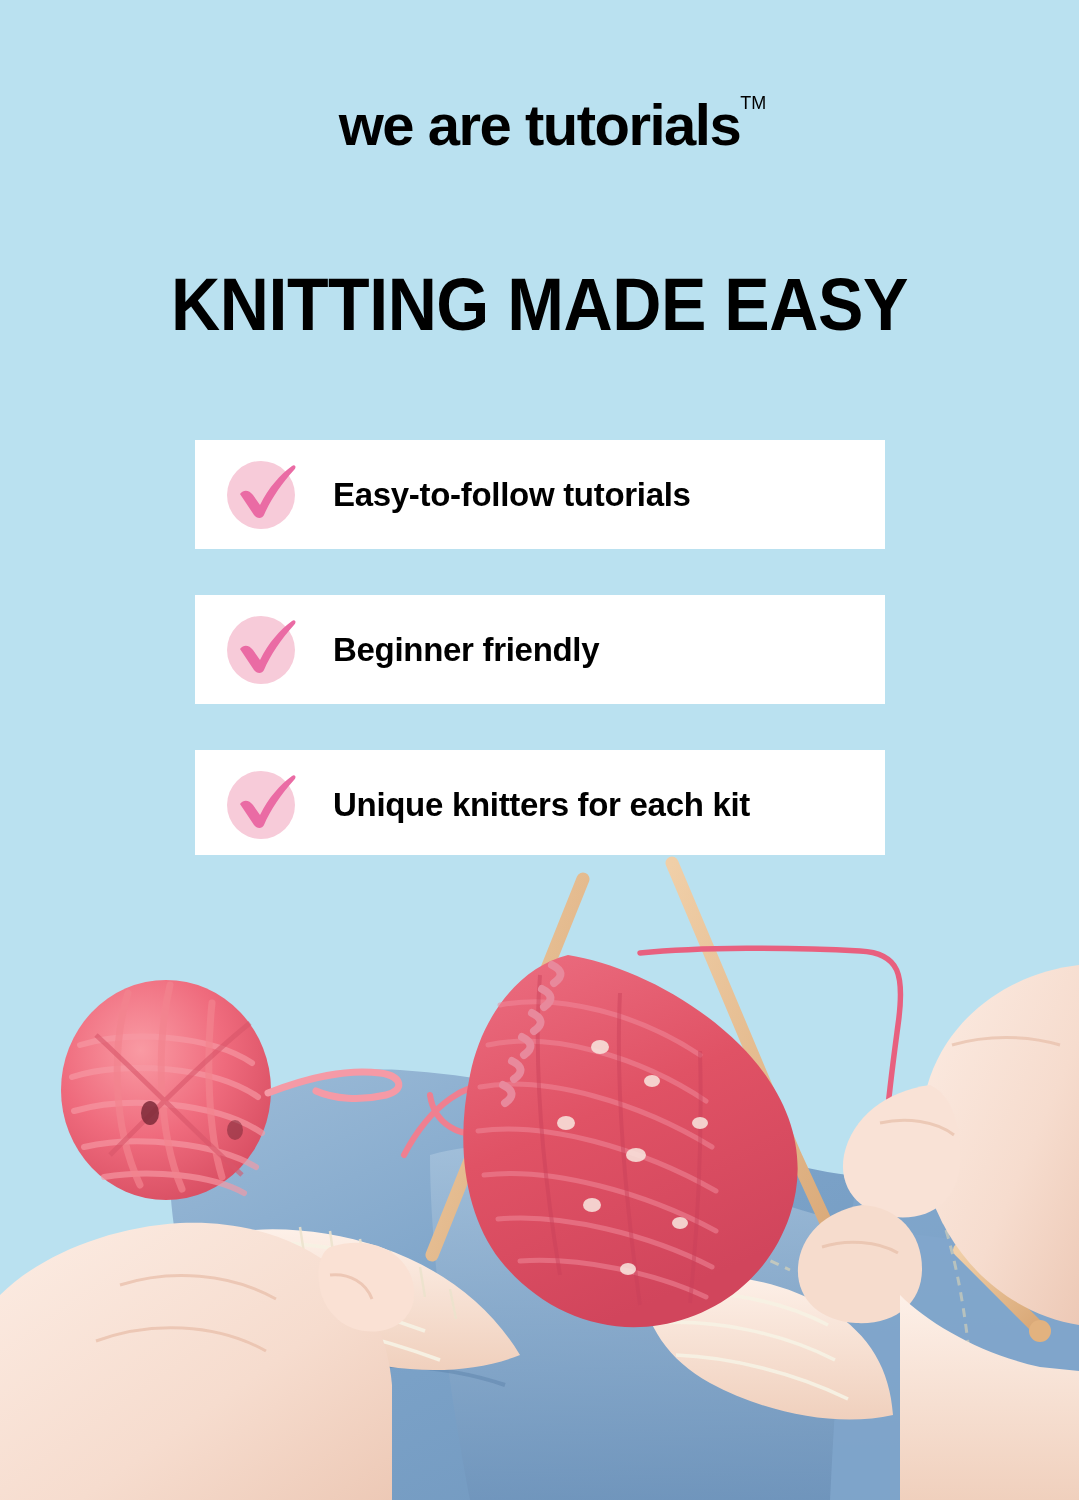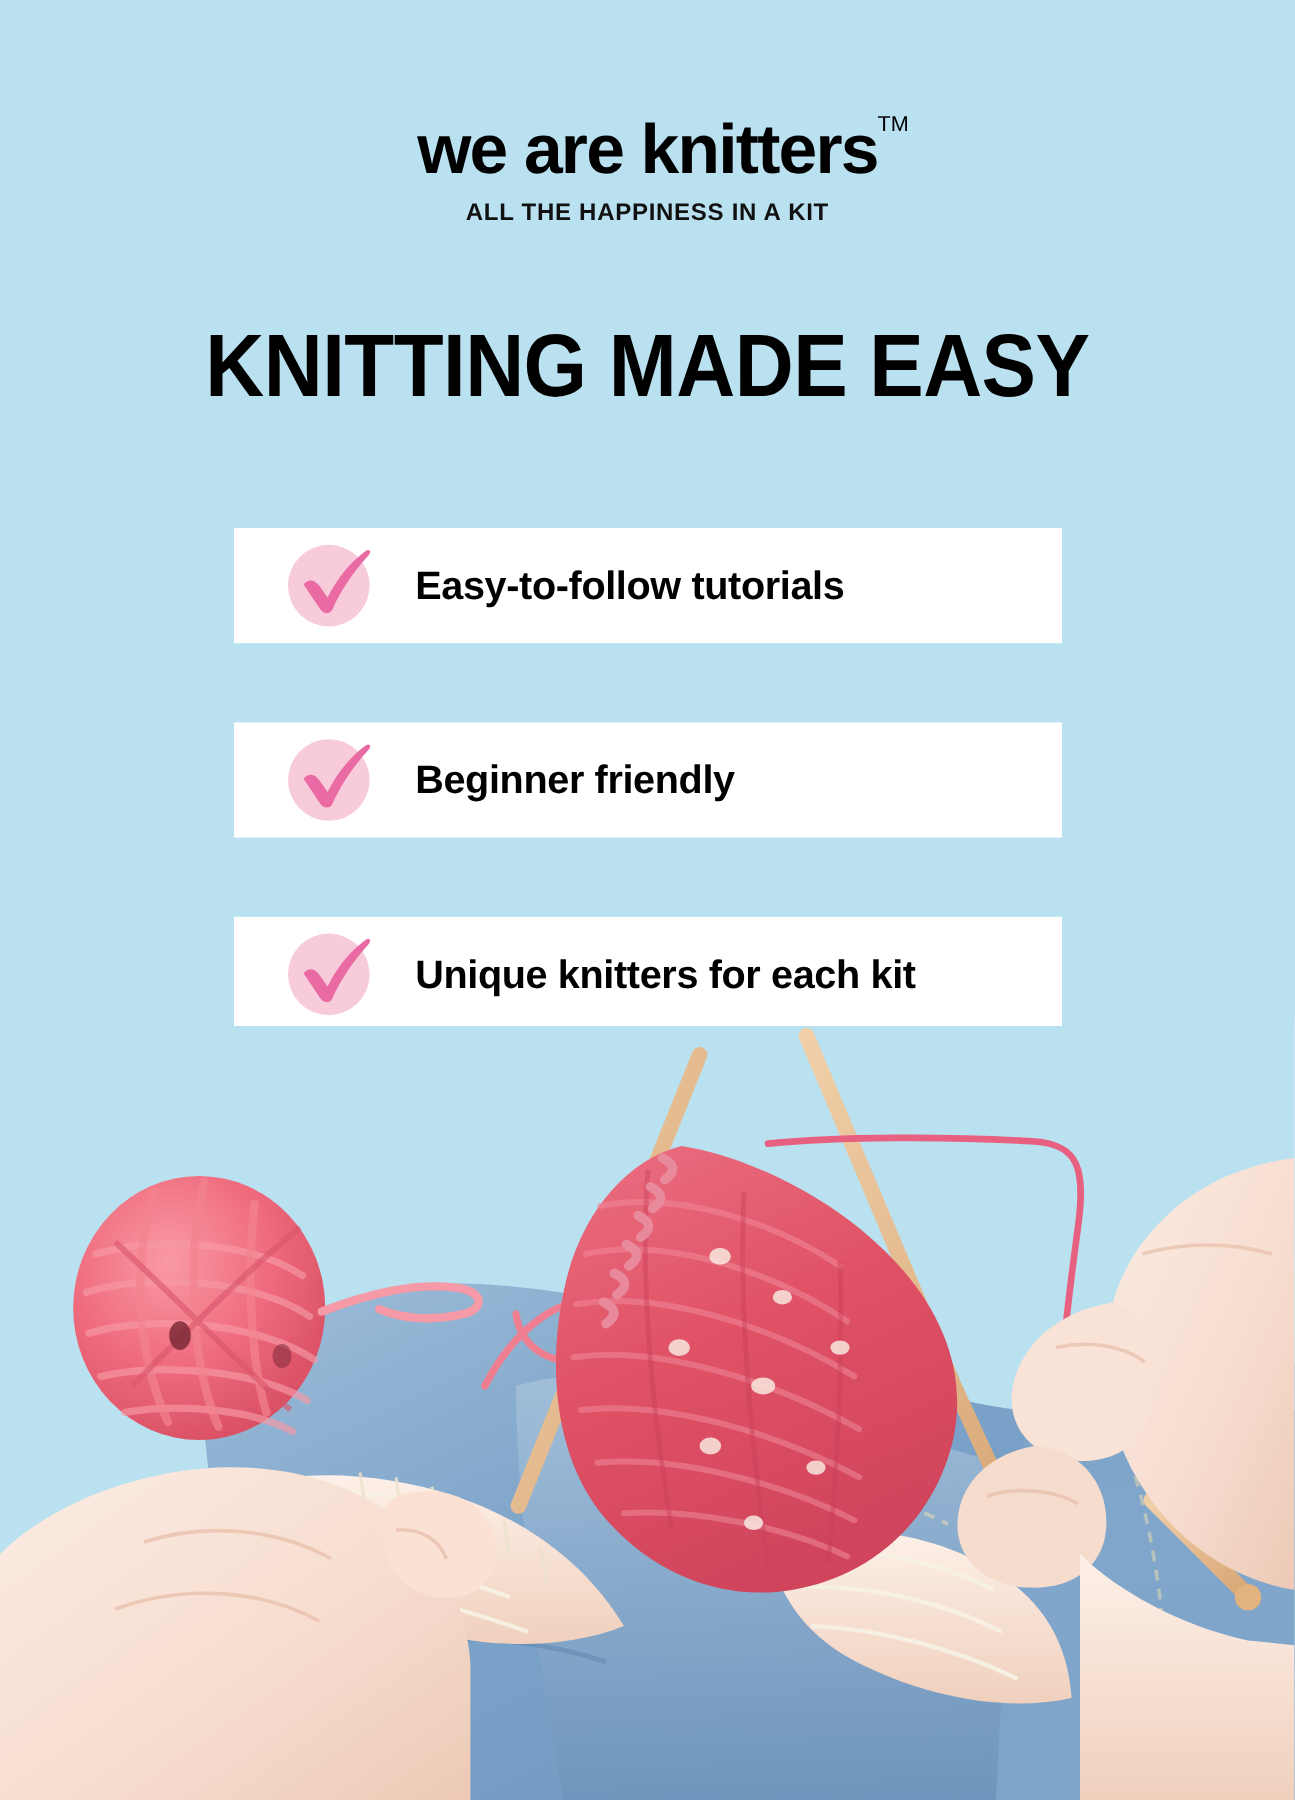--- a/index.html
+++ b/index.html
@@ -58,26 +58,25 @@
   }
 
   
   .cards {
     position:absolute;
     top:440px; left:195px;
     width:690px;
   }
   .card {
     position:relative;
-    width:690px; height:96px;
+    width:690px; height:109px;
     background:#ffffff;
-    margin-bottom:66px;
+    margin-bottom:46px;
     display:flex;
     align-items:center;
-    padding-left:13px;
   }
   .check-wrap {
     position:relative;
     width:76px; height:76px;
     margin-left:28px;
     flex:0 0 auto;
   }
   .check-circle {
     position:absolute;
     left:4px; top:4px;
@@ -108,24 +107,23 @@
   }
   .photo svg { display:block; width:1079px; height:645px; }
 </style>
 </head>
 <body>
 
 <div id="poster">
 
   <div class="brand">
     <div class="brand-logo">
-      <span>we are knitters</span>
+      <span>we are tutorials</span>
       <span class="brand-tm">TM</span>
     </div>
-    <div class="brand-tagline">ALL THE HAPPINESS IN A KIT</div>
   </div>
 
   <div class="headline">KNITTING MADE EASY</div>
 
   <div class="cards">
 
     <div class="card">
       <div class="check-wrap">
         <div class="check-circle"></div>
         <svg class="check-mark" viewBox="0 0 80 80">

